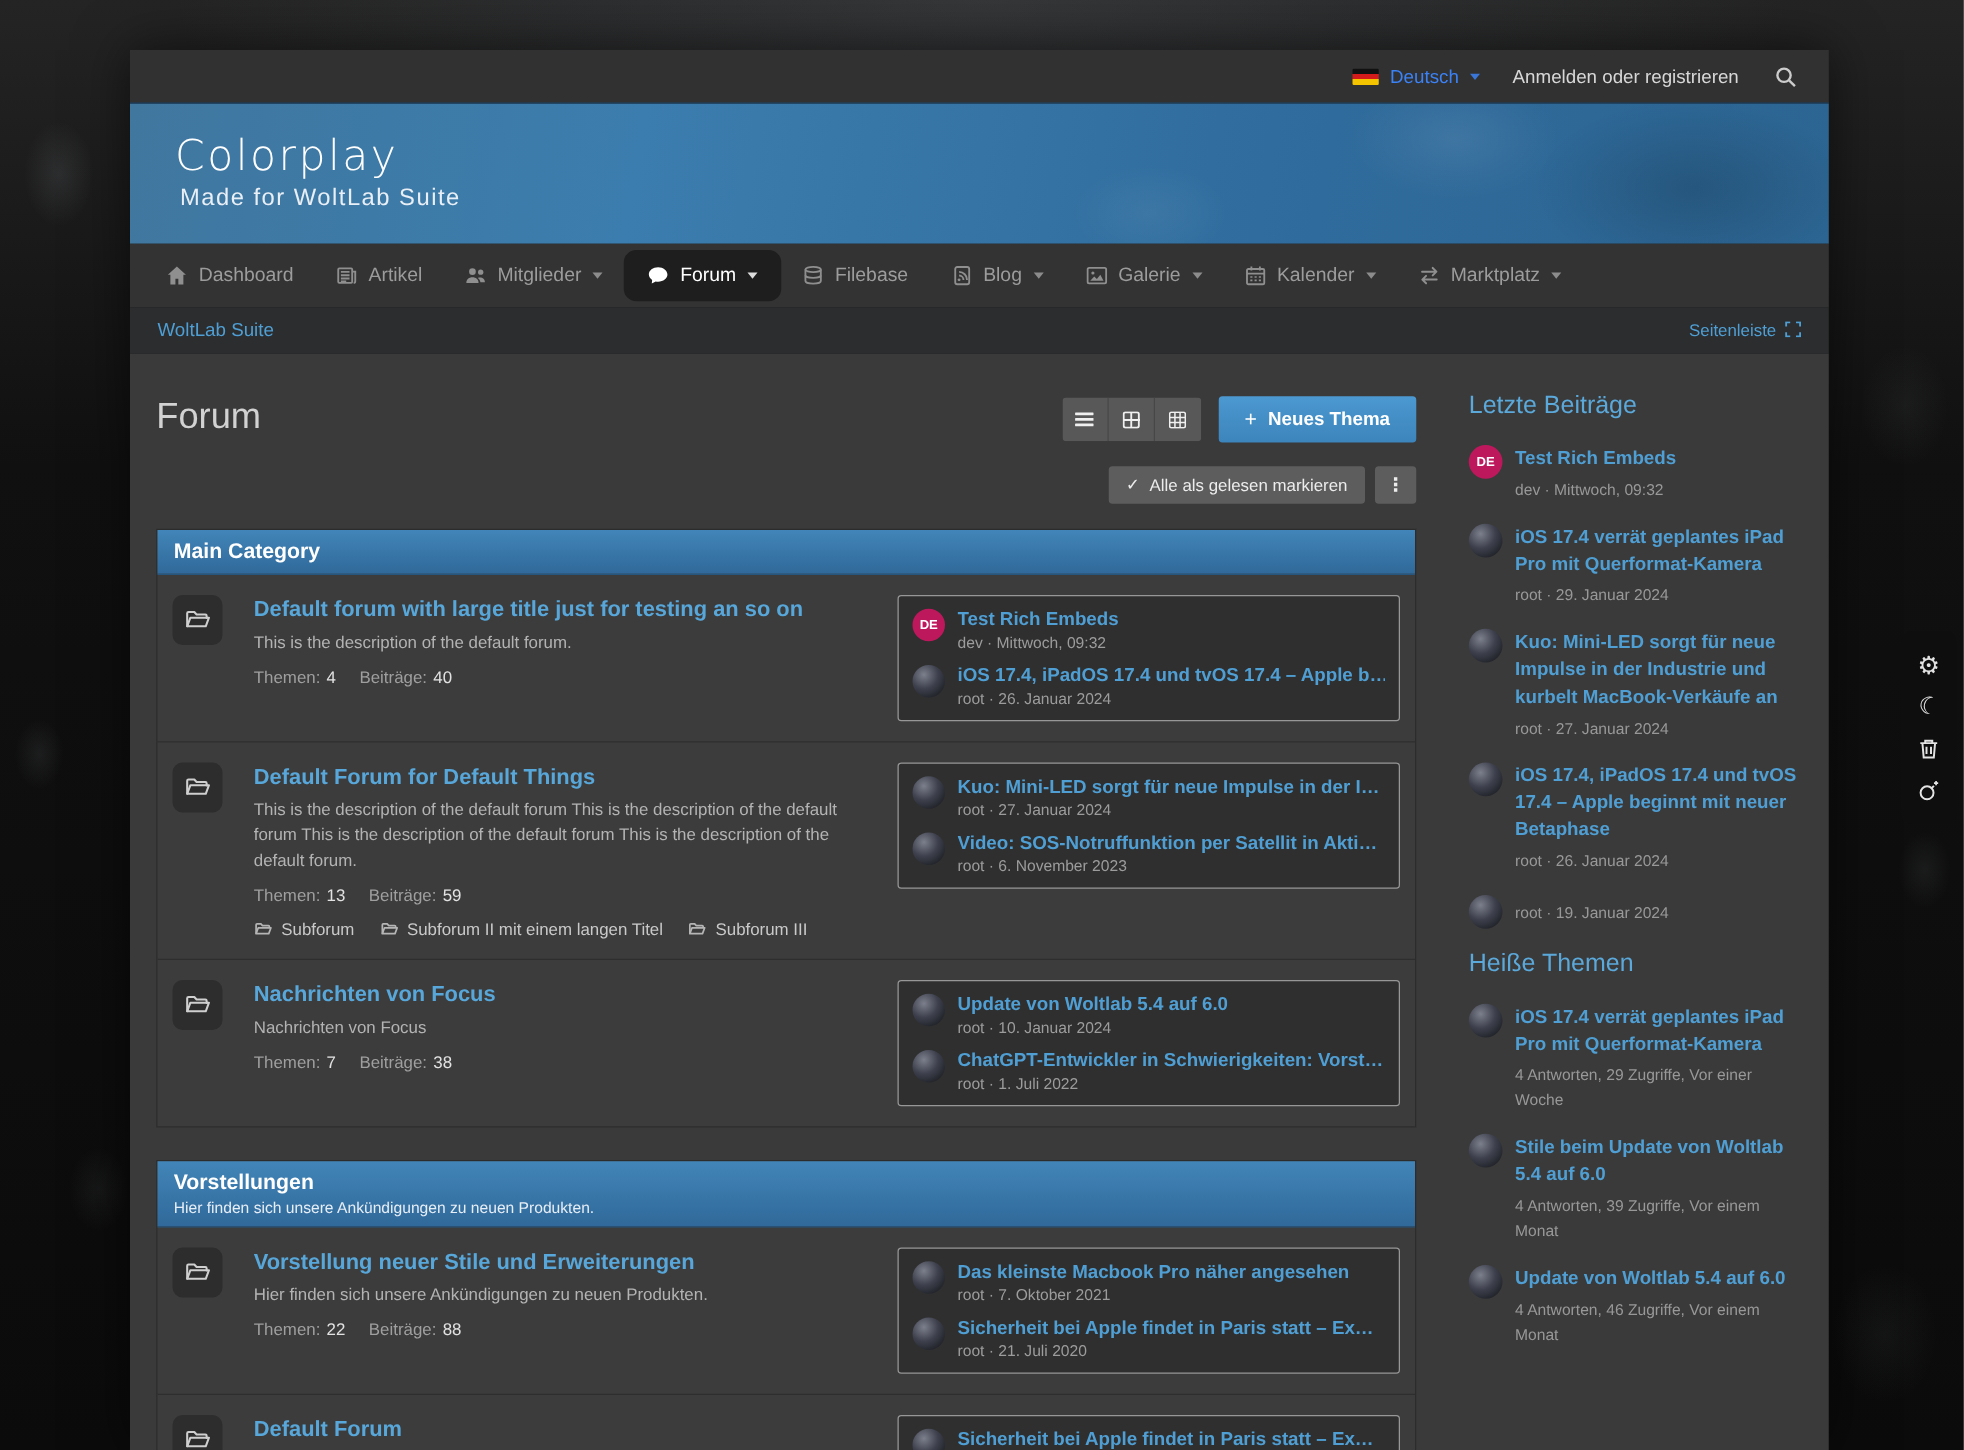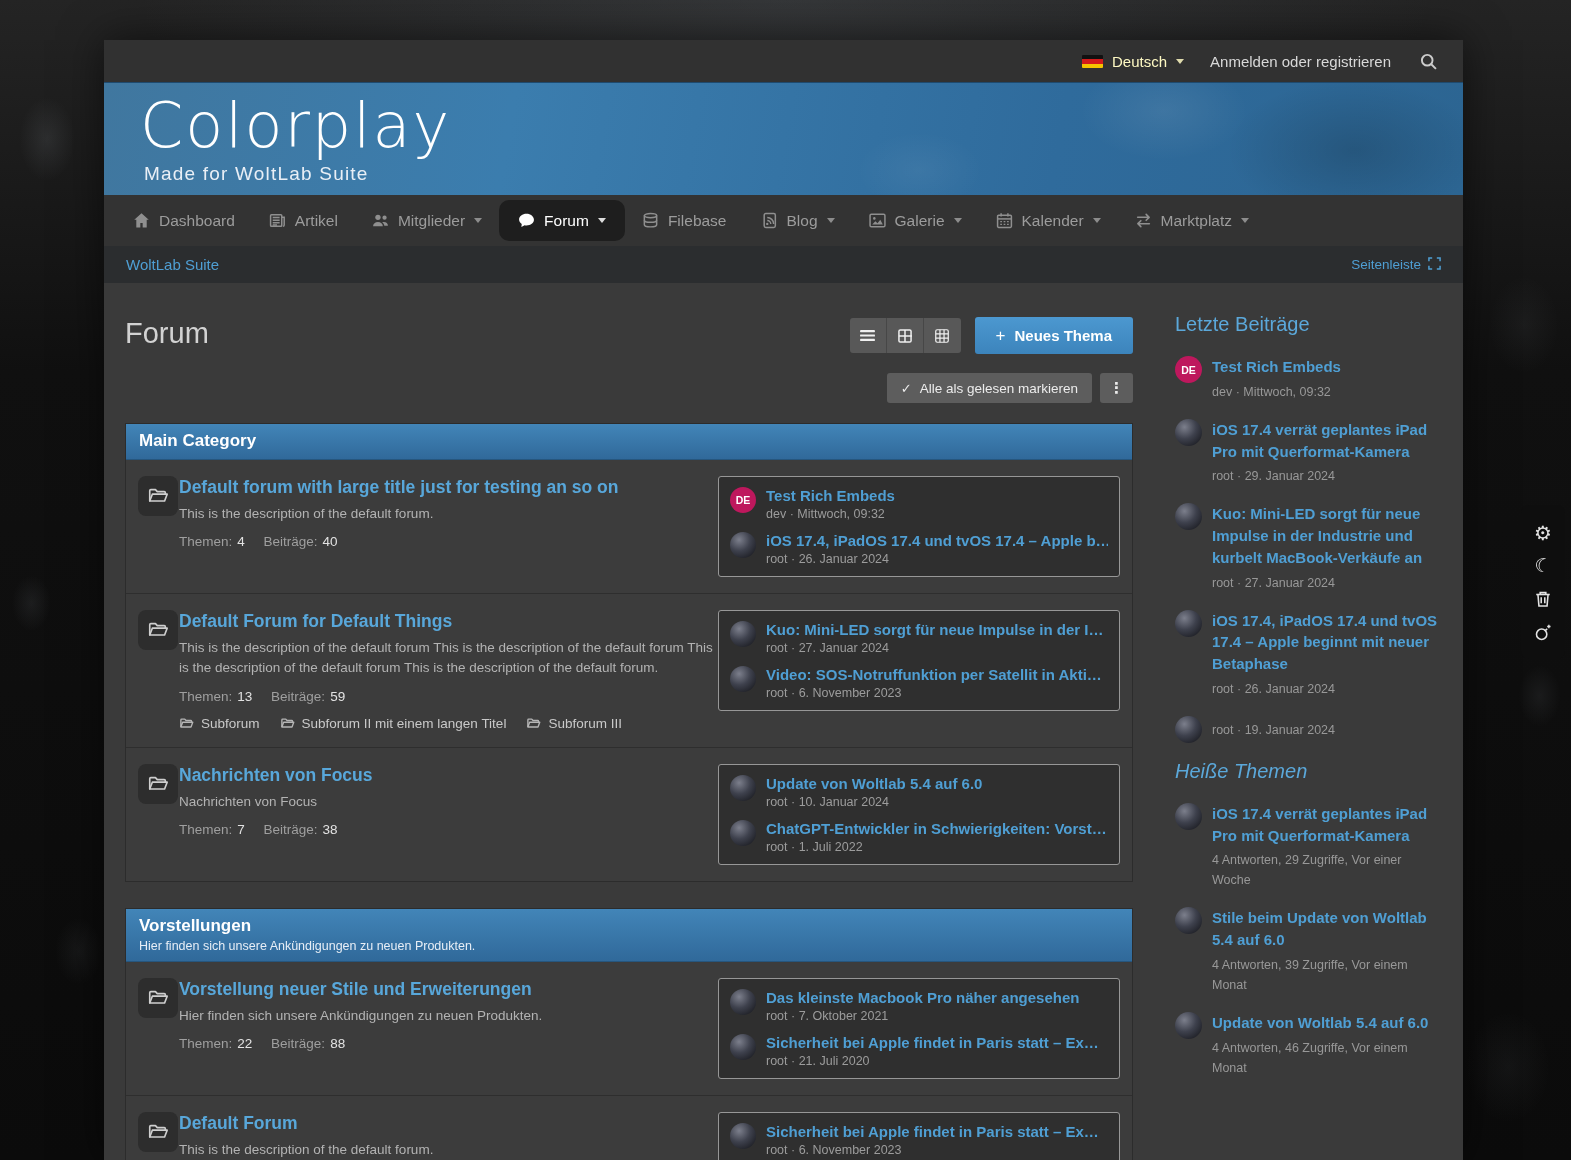--- a/index.html
+++ b/index.html
@@ -22,38 +22,38 @@
   [data-interactable="true"] { cursor:pointer; }
 
   .page {
     position:absolute; left:104px; top:40px; width:1359px; height:1120px;
     display:flex; flex-direction:column; box-shadow:0 0 40px rgba(0,0,0,.55);
   }
 
   
   .topbar { height:42px; background:#313131; display:flex; align-items:center;
             justify-content:flex-end; gap:26px; padding-right:24px; flex:none; }
-  .lang { display:flex; align-items:center; gap:9px; color:#fef9c3; font-size:15px; }
+  .lang { display:flex; align-items:center; gap:9px; color:#3b82f6; font-size:15px; }
   .flag { width:21px; height:13px; border-radius:1px;
           background:linear-gradient(180deg,#111 0 33%,#d41b1b 33% 66%,#f5c400 66% 100%); }
   .caret { width:0; height:0; border-left:4px solid transparent; border-right:4px solid transparent;
            border-top:5px solid currentColor; display:inline-block; opacity:.85; }
   .login { color:#d8d8d8; font-size:15px; }
   .searchbtn { display:grid; place-items:center; width:22px; height:22px; }
 
   
   .hero { height:113px; flex:none; padding-left:36px;
           display:flex; flex-direction:column; justify-content:center;
           background:
             radial-gradient(120px 70px at 78% 25%, rgba(255,255,255,.08), transparent 70%),
             radial-gradient(90px 55px at 60% 78%, rgba(255,255,255,.05), transparent 70%),
             radial-gradient(170px 95px at 92% 60%, rgba(0,0,0,.16), transparent 75%),
             linear-gradient(100deg,#40779f 0%,#3b7dae 30%,#2f6b9c 70%,#2c6592 100%);
           border-top:1px solid #1f4a6e; }
-  .logo { color:#fff; font-size:62px; font-weight:100; letter-spacing:2px; line-height:1.05;
+  .logo { color:#fff; font-size:34px; font-weight:100; letter-spacing:2px; line-height:1.05;
           font-family:"DejaVu Sans","Liberation Sans",sans-serif; }
   .tagline { color:#e9eff6; font-size:19px; font-weight:100; letter-spacing:1.2px; margin:4px 0 0 4px; }
 
   
   .nav { height:51px; flex:none; background:#333; display:flex; align-items:center; padding:0 12px; }
   .nav-item { display:flex; align-items:center; gap:9px; color:#9c9c9c; font-size:15.5px;
               padding:0 17px; height:51px; }
   .nav-item svg { width:17px; height:17px; }
   .nav-item .ni { color:#8f8f8f; display:grid; place-items:center; }
   .nav-item.active { background:#1e1e1e; border-radius:10px; height:41px; color:#fff; padding:0 19px; }
@@ -88,21 +88,21 @@
   .btn-kebab { width:33px; height:30px; background:#5d5d5d; border-radius:3px; color:#ececec;
                display:grid; place-items:center; font-size:15px; font-weight:700; }
 
   
   .cat-box { margin-top:20px; background:#3c3c3c; border:1px solid #2c2c2c; }
   .cat-header { background:linear-gradient(180deg,#4285b8,#30699a); padding:7px 13px 8px;
                 border-bottom:1px solid #26567e; }
   .cat-title { color:#fff; font-size:17px; font-weight:700; }
   .cat-sub { color:#e7eef6; font-size:12.5px; margin-top:3px; }
 
-  .forum-row { display:flex; gap:1px; padding:16px 12px; }
+  .forum-row { display:flex; gap:25px; padding:16px 12px; }
   .forum-row + .forum-row { border-top:1px solid #2e2e2e; }
   .f-icon { width:40px; height:40px; background:#2d2d2d; border-radius:8px; flex:none;
             display:grid; place-items:center; }
   .f-main { min-width:0; flex:1; padding-top:1px; }
   .f-title { display:inline-block; font-size:17.5px; font-weight:700; color:#58a7da; line-height:1.2; }
   .f-desc { font-size:13.5px; color:#b3b3b3; line-height:1.5; margin-top:6px; }
   .f-stats { margin-top:10px; font-size:13.5px; }
   .f-stats .lbl { color:#9f9f9f; margin-right:5px; }
   .f-stats .lbl.gap { margin-left:15px; }
   .f-stats .val { color:#e2e2e2; }
@@ -117,21 +117,21 @@
   .avatar-photo { background:radial-gradient(circle at 35% 30%, #7c7f8c, #3e414d 45%, #17181d 92%); }
   .avatar-de { background:#be185d; color:#fff; font-size:10.5px; font-weight:700;
                display:grid; place-items:center; }
   .lp-text { min-width:0; }
   .lp-title { display:block; font-size:15px; font-weight:700; color:#4f9fd4; white-space:nowrap;
               overflow:hidden; }
   .lp-meta { font-size:12.5px; color:#9c9c9c; margin-top:3px; }
 
   
   .side h2 { font-size:20px; font-weight:400; color:#5ba8da; margin:30px 0 20px; }
-  .side h2.hot { margin-top:16px;font-style:italic; }
+  .side h2.hot { margin-top:16px; }
   .s-item { display:flex; gap:10px; margin-bottom:17px; }
   .s-avatar { width:27px; height:27px; border-radius:50%; flex:none; }
   .s-text { min-width:0; }
   .s-title { display:block; font-size:15px; font-weight:700; color:#4f9fd4; line-height:1.45; }
   .s-meta { font-size:12.5px; color:#989898; margin-top:4px; line-height:1.6; }
 
   
   .fab { position:absolute; right:6px; top:505px; width:44px; background:rgba(15,15,15,.82);
          border-radius:8px; padding:11px 0; display:flex; flex-direction:column; }
   .fab-btn { height:33px; display:grid; place-items:center; color:#e3e3e3; font-size:20px; }

